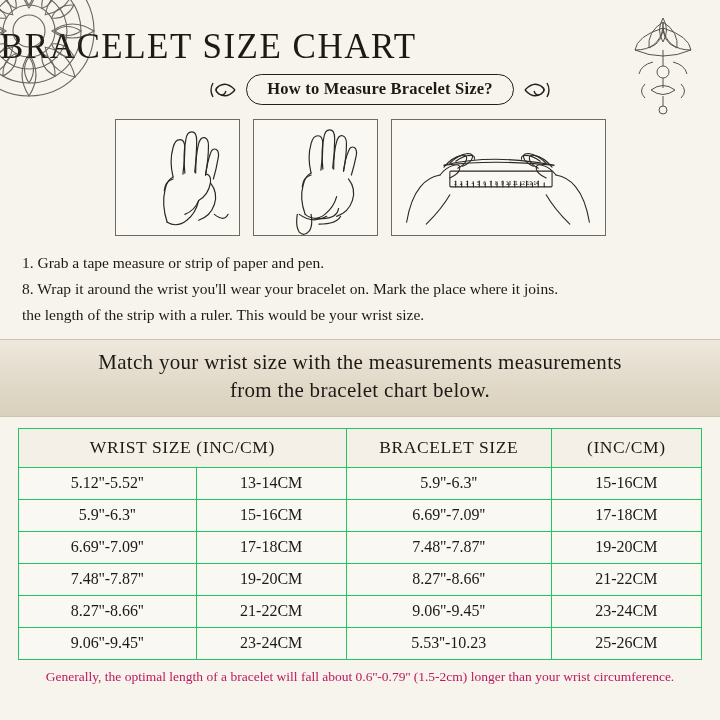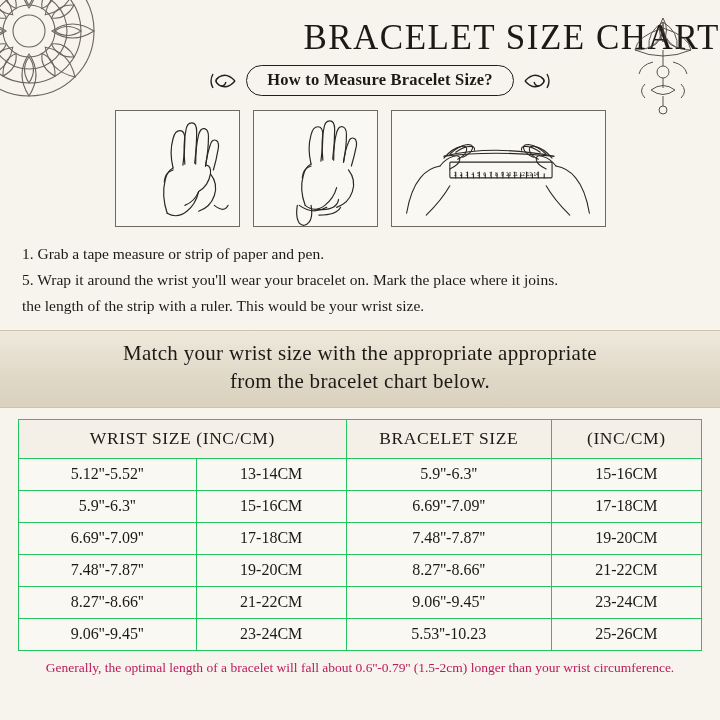--- a/index.html
+++ b/index.html
@@ -38,24 +38,24 @@
     right: 14px;
     top: 6px;
     width: 86px;
     height: 120px;
     opacity: .85;
     pointer-events: none;
   }
 
   
   .title {
-    text-align: right;
+    text-align: left;
     font-size: 35px;
     letter-spacing: 1.5px;
-    padding-top: 18px;
+    padding-top: 27px;
     font-weight: 400;
     font-family: "Liberation Serif", serif;
   }
 
   
   .subbar {
     display: flex;
     align-items: center;
     justify-content: center;
     gap: 9px;
@@ -311,26 +311,26 @@
           <text x="136" y="66">13</text>
             <text x="143" y="66">14</text>
         </g>
       </svg>
     </div>
 
   </div>
 
   <div class="steps">
     <span class="step">1. Grab a tape measure or strip of paper and pen.</span>
-    <span class="step">5. Wrap it around the wrist you'll wear your bracelet on. Mark the place where it joins.</span>
+    <span class="step">8. Wrap it around the wrist you'll wear your bracelet on. Mark the place where it joins.</span>
     <span class="step indent">the length of the strip with a ruler. This would be your wrist size.</span>
   </div>
 
   <div class="band">
-    <div class="band-line">Match your wrist size with the appropriate appropriate</div>
+    <div class="band-line">Match your wrist size with the measurements measurements</div>
     <div class="band-line">from the bracelet chart below.</div>
   </div>
 
   <div class="tablewrap">
     <table class="chart">
       <thead>
         <tr>
           <th class="col-a" colspan="2">WRIST SIZE (INC/CM)</th>
           <th class="col-c">BRACELET SIZE</th>
           <th class="col-d">(INC/CM)</th>

